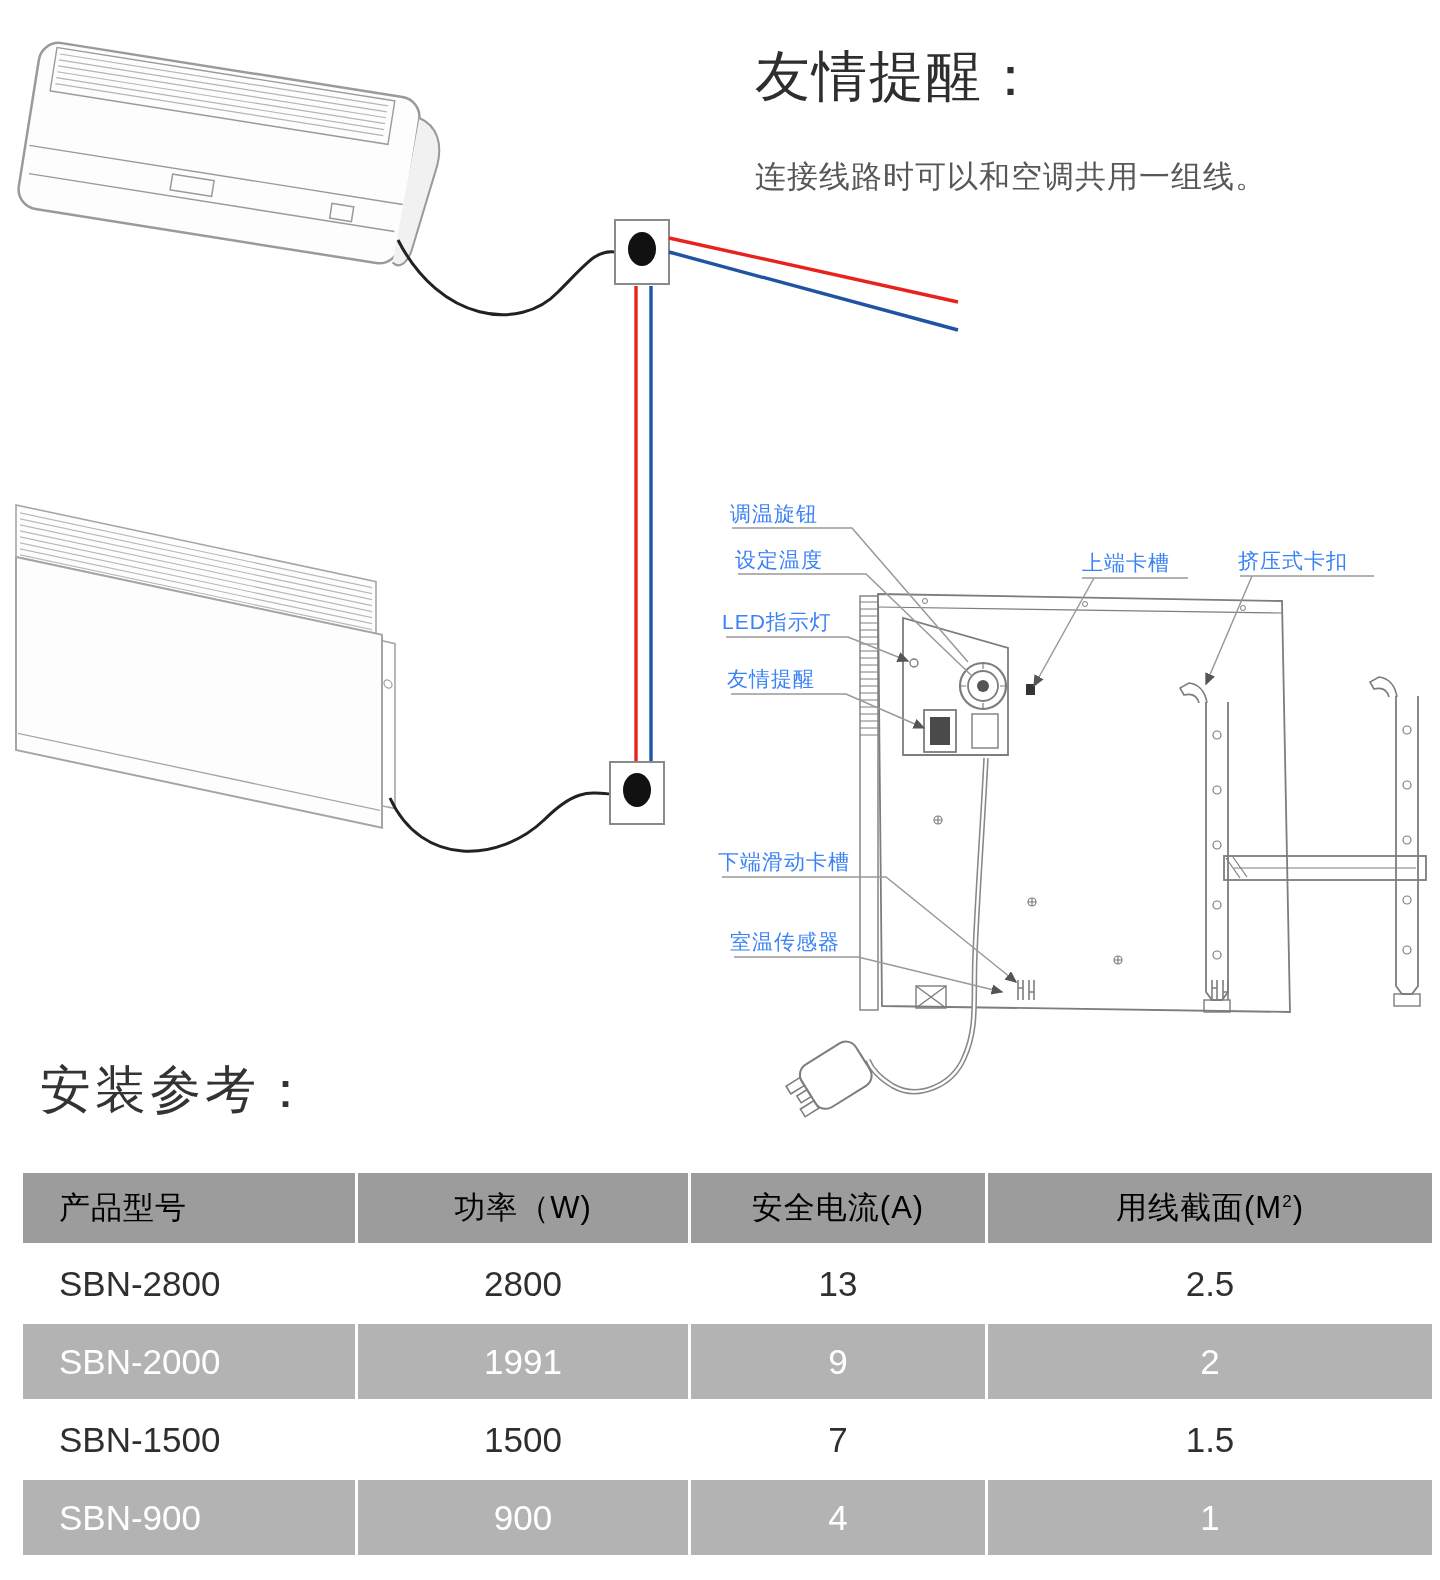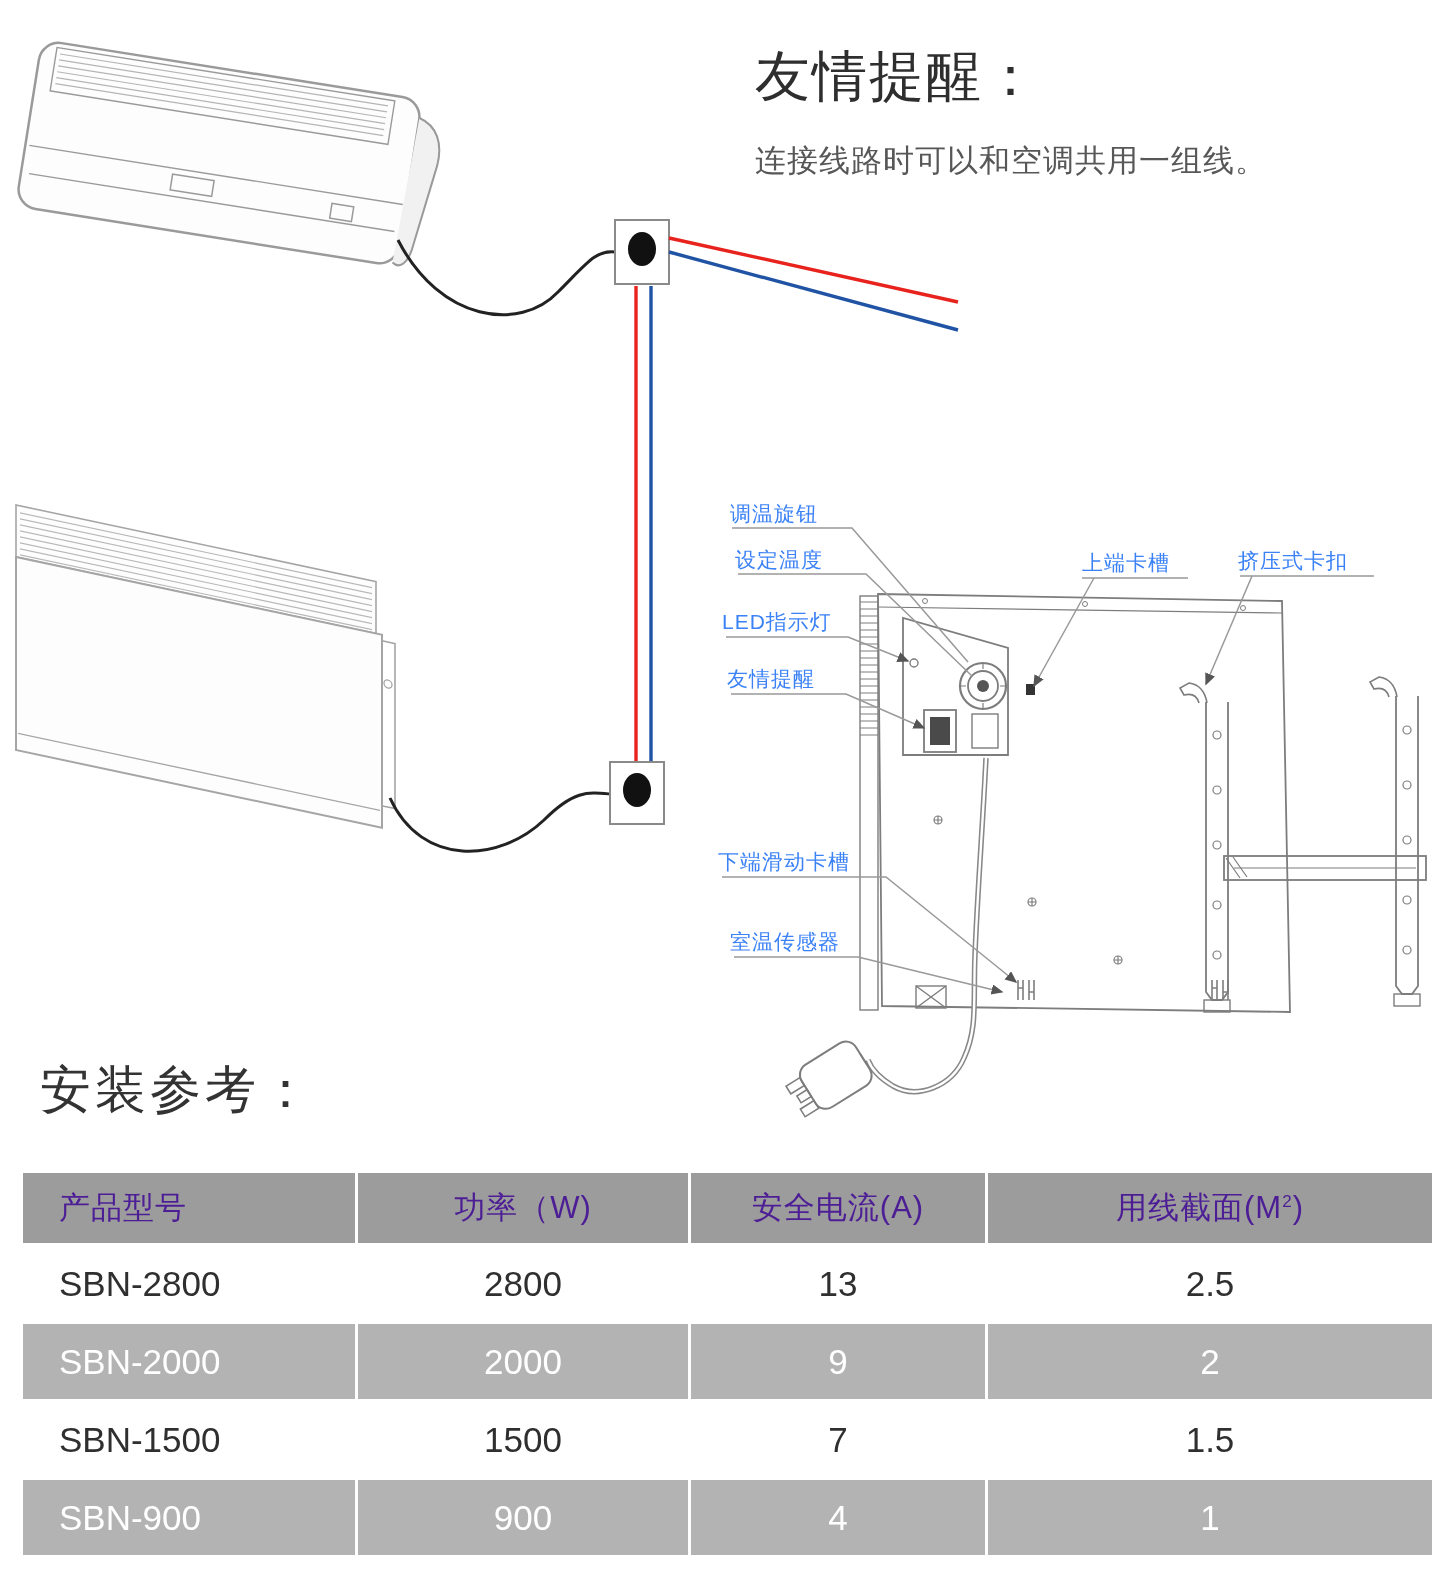--- a/index.html
+++ b/index.html
@@ -4,36 +4,36 @@
 <style>
   * { margin:0; padding:0; box-sizing:border-box; }
   html,body { background:#ffffff; }
   body { font-family:"Liberation Sans","DejaVu Sans",sans-serif; }
   .page { position:relative; width:1440px; height:1580px; background:#fff; overflow:hidden; }
 
   .art { position:absolute; left:0; top:0; }
 
   .reminder { position:absolute; left:755px; top:40px; width:640px; }
   .reminder-title { font-size:55px; font-weight:500; color:#2e2e2e; letter-spacing:2px; }
-  .reminder-body { margin-top:26px; font-size:31px; color:#575757; letter-spacing:1px; }
+  .reminder-body { margin-top:42px; font-size:31px; color:#575757; letter-spacing:1px; }
 
   .diagram-label { position:absolute; font-size:21px; color:#3b82f6; white-space:nowrap; letter-spacing:1px; }
   .lbl-knob        { left:730px; top:500px; }
   .lbl-settemp     { left:735px; top:546px; }
   .lbl-led         { left:722px; top:608px; }
   .lbl-switch      { left:727px; top:665px; }
   .lbl-topslot     { left:1082px; top:549px; }
   .lbl-clip        { left:1238px; top:547px; }
   .lbl-bottomslot  { left:718px; top:848px; }
   .lbl-sensor      { left:730px; top:928px; }
 
   .install-title { position:absolute; left:40px; top:1056px; font-size:51px; font-weight:500; color:#333; letter-spacing:4px; }
 
   .spec-table { position:absolute; left:20px; top:1170px; width:1400px; border-collapse:separate; border-spacing:3px 3px; table-layout:fixed; }
-  .spec-table th { background:var(--table-header-bg,#9c9c9c); color:#4c1d95; font-size:31px; font-weight:400; height:70px; text-align:center; letter-spacing:1px; }
+  .spec-table th { background:var(--table-header-bg,#9c9c9c); color:#000000; font-size:31px; font-weight:400; height:70px; text-align:center; letter-spacing:1px; }
   .spec-table th.col-model, .spec-table td.cell-model { width:330px; text-align:left; padding-left:36px; }
   .spec-table col.c1 { width:332px; } .spec-table col.c2 { width:330px; }
   .spec-table col.c3 { width:294px; } .spec-table col.c4 { width:444px; }
   .spec-table td { font-size:35px; color:#2f2f2f; height:75px; text-align:center; background:#fff; }
   .spec-table tr.alt td { background:var(--table-row-alt-bg,#b3b3b3); color:#fff; }
   .spec-table sup { font-size:17px; }
 </style>
 </head>
 <body>
 
@@ -219,21 +219,21 @@
     </thead>
     <tbody>
       <tr>
         <td class="cell-model">SBN-2800</td>
         <td>2800</td>
         <td>13</td>
         <td>2.5</td>
       </tr>
       <tr class="alt">
         <td class="cell-model">SBN-2000</td>
-        <td>2000</td>
+        <td>1991</td>
         <td>9</td>
         <td>2</td>
       </tr>
       <tr>
         <td class="cell-model">SBN-1500</td>
         <td>1500</td>
         <td>7</td>
         <td>1.5</td>
       </tr>
       <tr class="alt">

